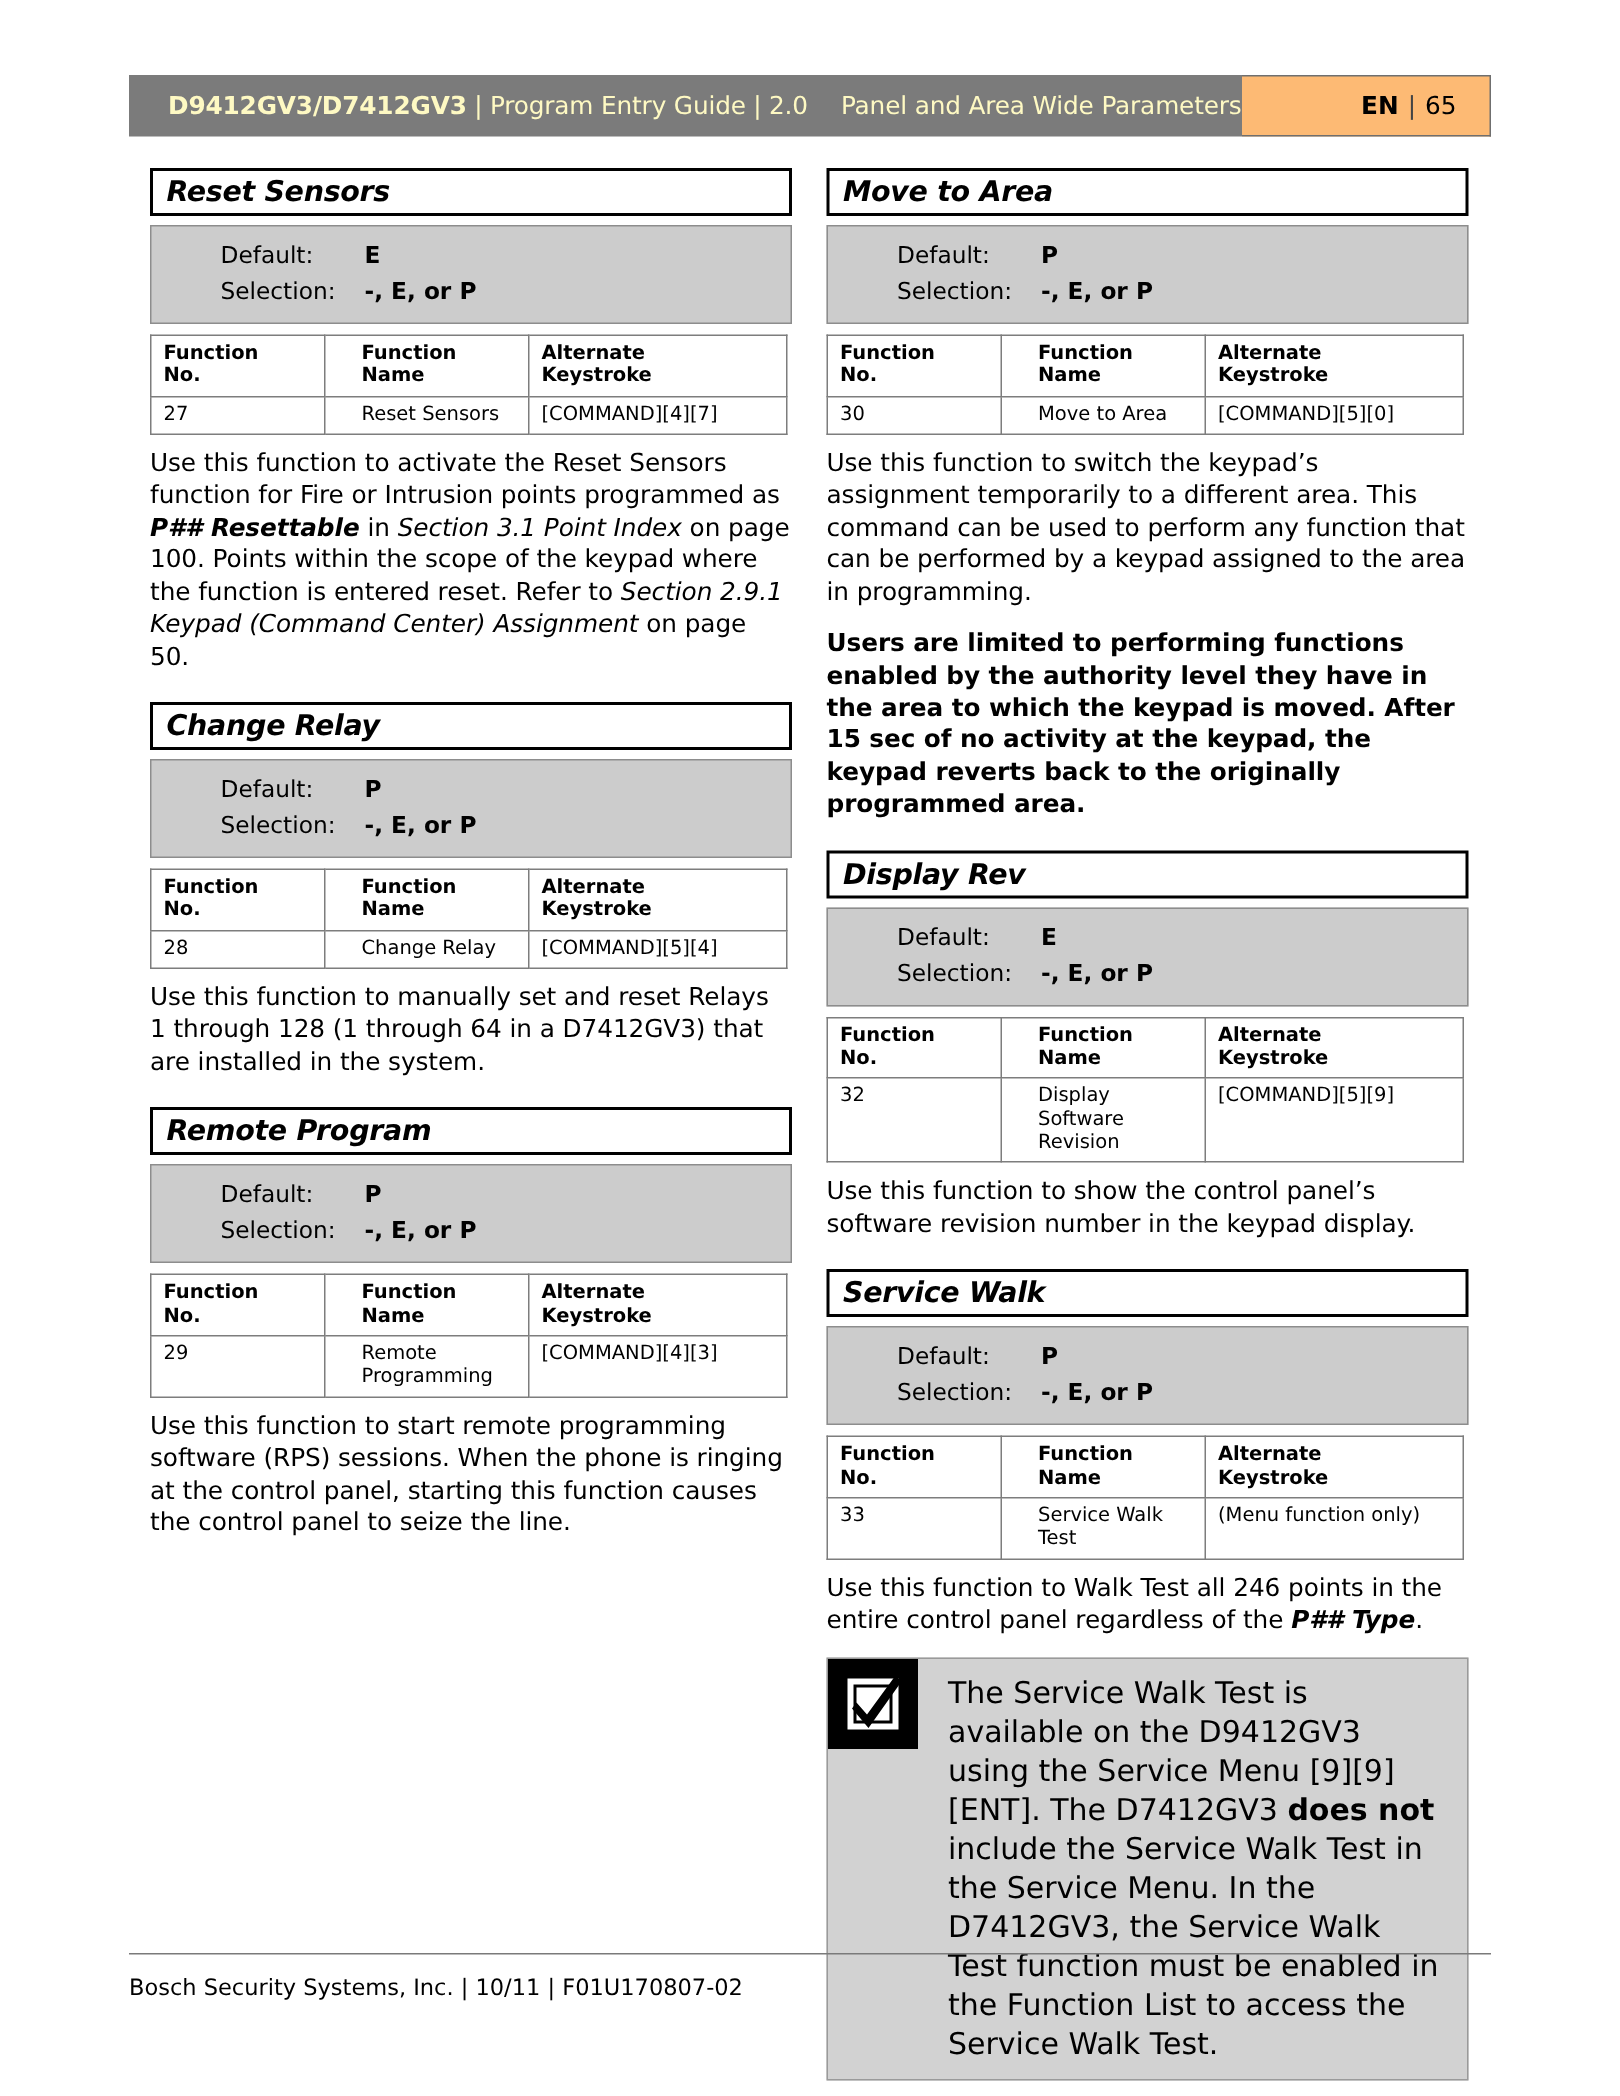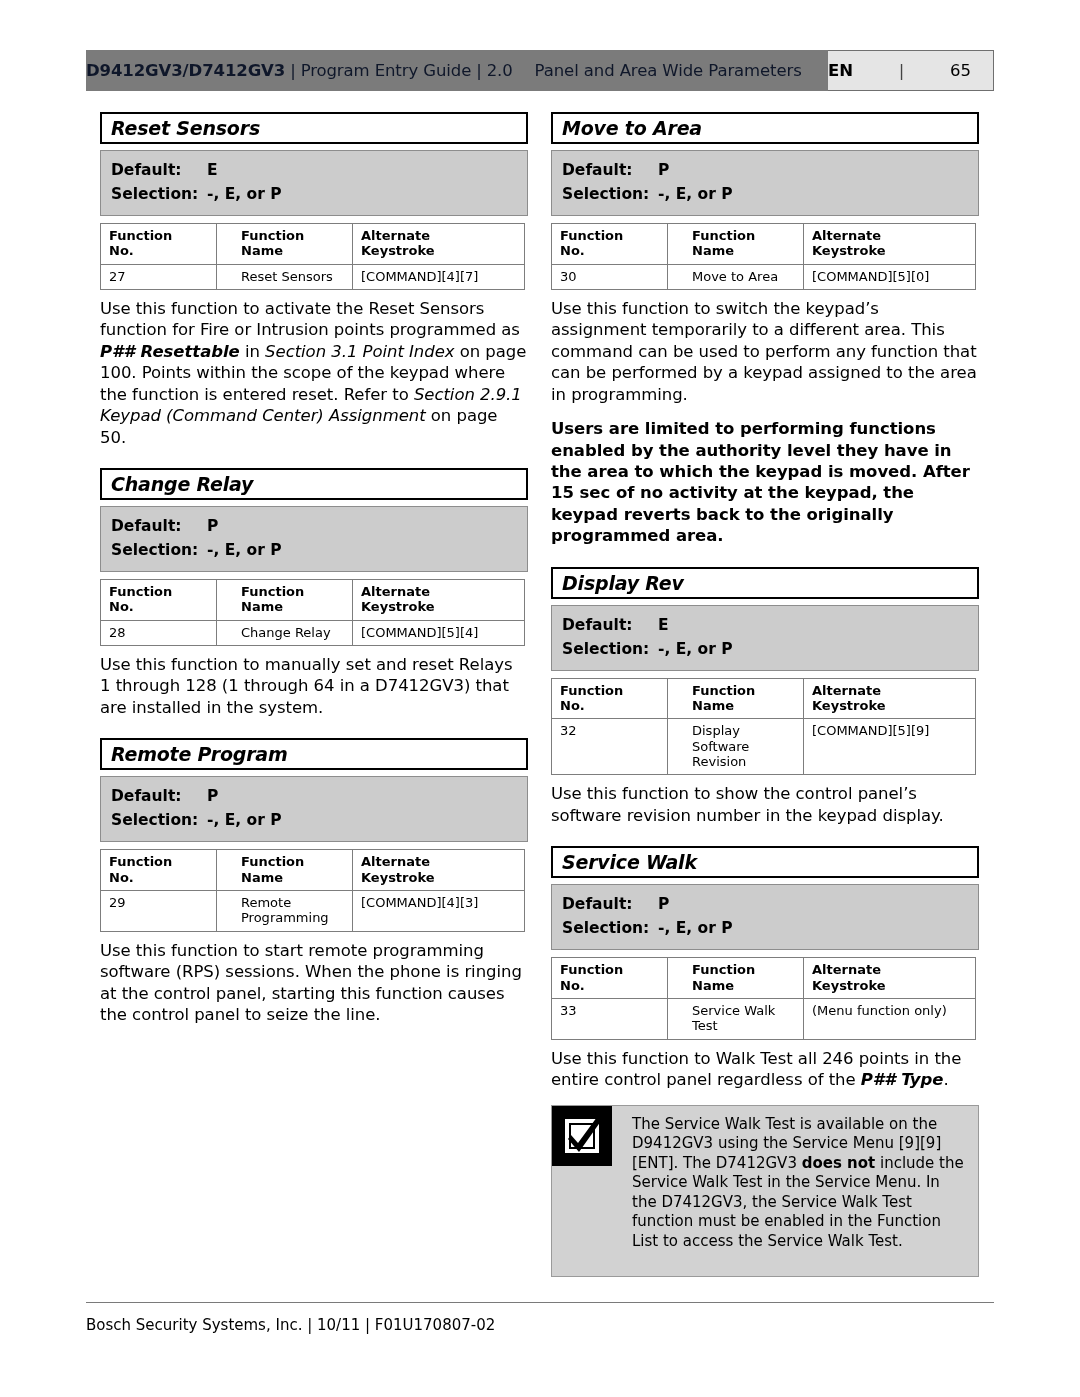--- a/index.html
+++ b/index.html
@@ -13,35 +13,36 @@
 
   
   .rh {
     position: absolute; left: 86px; top: 50px;
     width: 908px; height: 41px;
     display: flex;
   }
   .rh-bar {
     flex: 0 0 742px;
     background: #7b7b7b;
-    color: #0f172a;
+    color: #fef9c3;
     display: flex; align-items: center;
+    padding-left: 26px;
     font-size: 16.5px;
     white-space: nowrap;
     letter-spacing: -0.1px;
   }
   .rh-bar .b { font-weight: bold; }
   .rh-bar .sep { padding: 0 5px; font-weight: normal; }
   .rh-bar .sect { padding-left: 22px; text-align: center; }
   .rh-page {
     flex: 1 1 auto;
-    background: #e5e5e5;
+    background: #fdba74;
     border: 1px solid #6f6f6f;
     border-left: none;
-    display: flex; align-items: center; justify-content: space-between;
+    display: flex; align-items: center; justify-content: flex-end;
     padding-right: 22px;
     font-size: 16.5px;
   }
   .rh-page .lang { font-weight: bold; }
   .rh-page .vbar { padding: 0 6px; color: #444; }
 
   
   .col { position: absolute; top: 112px; width: 428px; }
   .col-left  { left: 100px; }
   .col-right { left: 551px; }
@@ -59,21 +60,21 @@
   }
 
   
   .ds {
     margin-top: 6px;
     background: #cccccc;
     border: 1px solid #8d8d8d;
     padding: 7px 0 9px 0;
   }
   .ds-row { display: flex; align-items: baseline; padding: 3px 0 3px 10px; }
-  .ds-key { width: 96px; font-size: 15.5px; font-weight: bold; flex: 0 0 96px; }
+  .ds-key { width: 96px; font-size: 15.5px; font-weight: normal; flex: 0 0 96px; margin-left: 36px; }
   .ds-val { font-size: 15.5px; font-weight: bold; }
 
   
   table.fn {
     margin-top: 7px;
     width: 424px;
     border-collapse: collapse;
     table-layout: fixed;
   }
   table.fn td, table.fn th {
@@ -115,21 +116,21 @@
   }
   .notice-icon {
     flex: 0 0 60px;
     height: 60px;
     background: #000000;
     display: flex; align-items: center; justify-content: center;
   }
   .notice-icon svg { display: block; }
   .notice-body {
     padding: 9px 14px 11px 20px;
-    font-size: 15px;
+    font-size: 20px;
     line-height: 1.30;
   }
   .notice-body b { font-weight: bold; }
 
   
   .footer-rule {
     position: absolute; left: 86px; top: 1302px;
     width: 908px; height: 1px; background: #7a7a7a;
   }
   .footer-txt {

